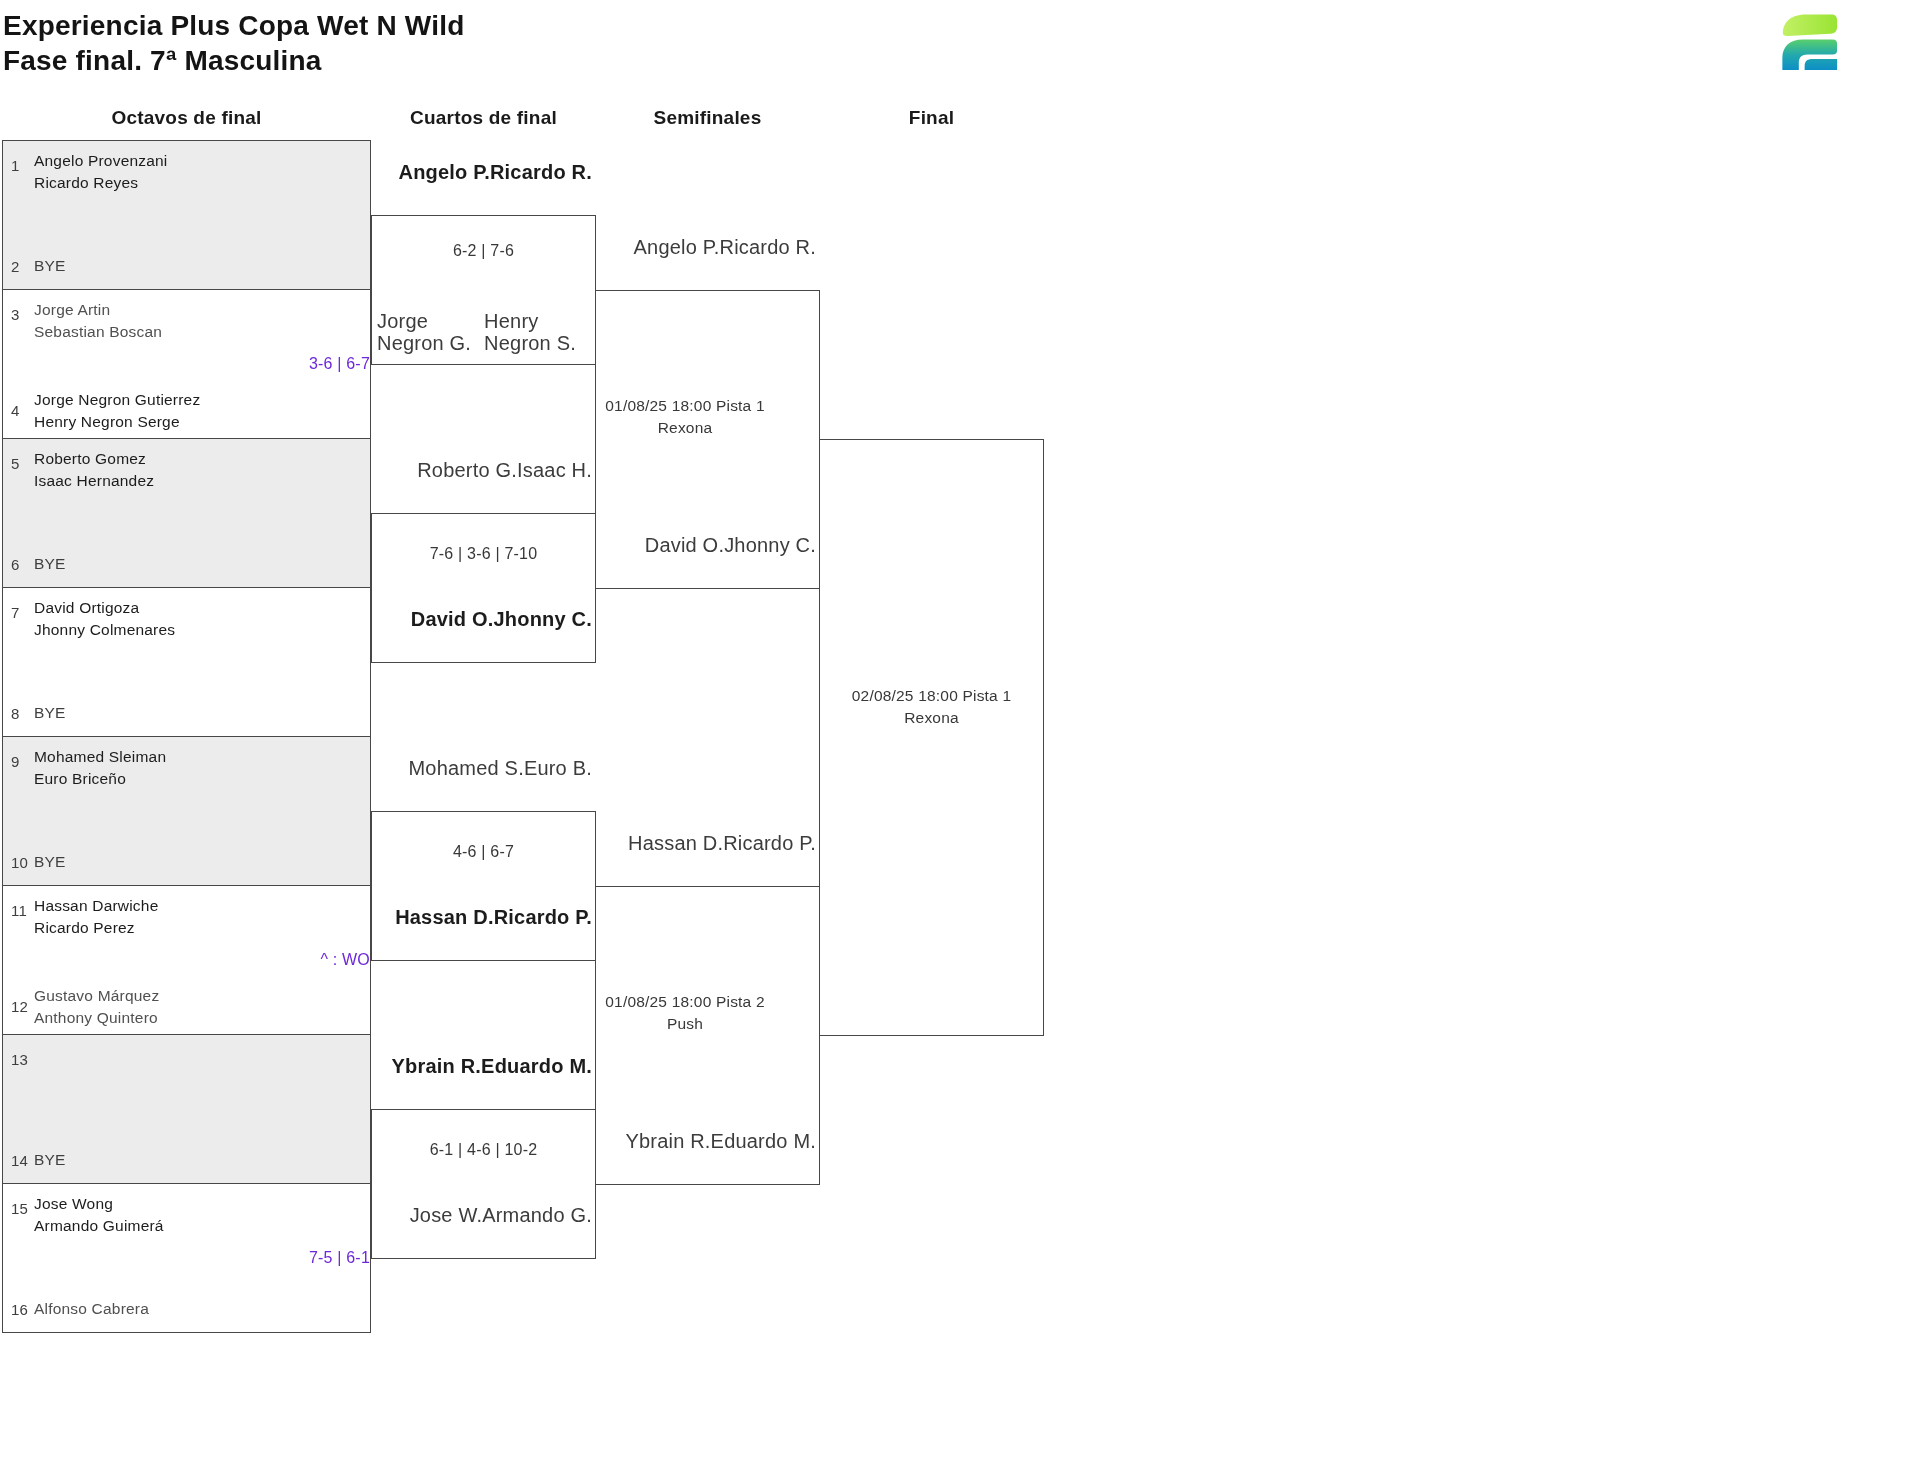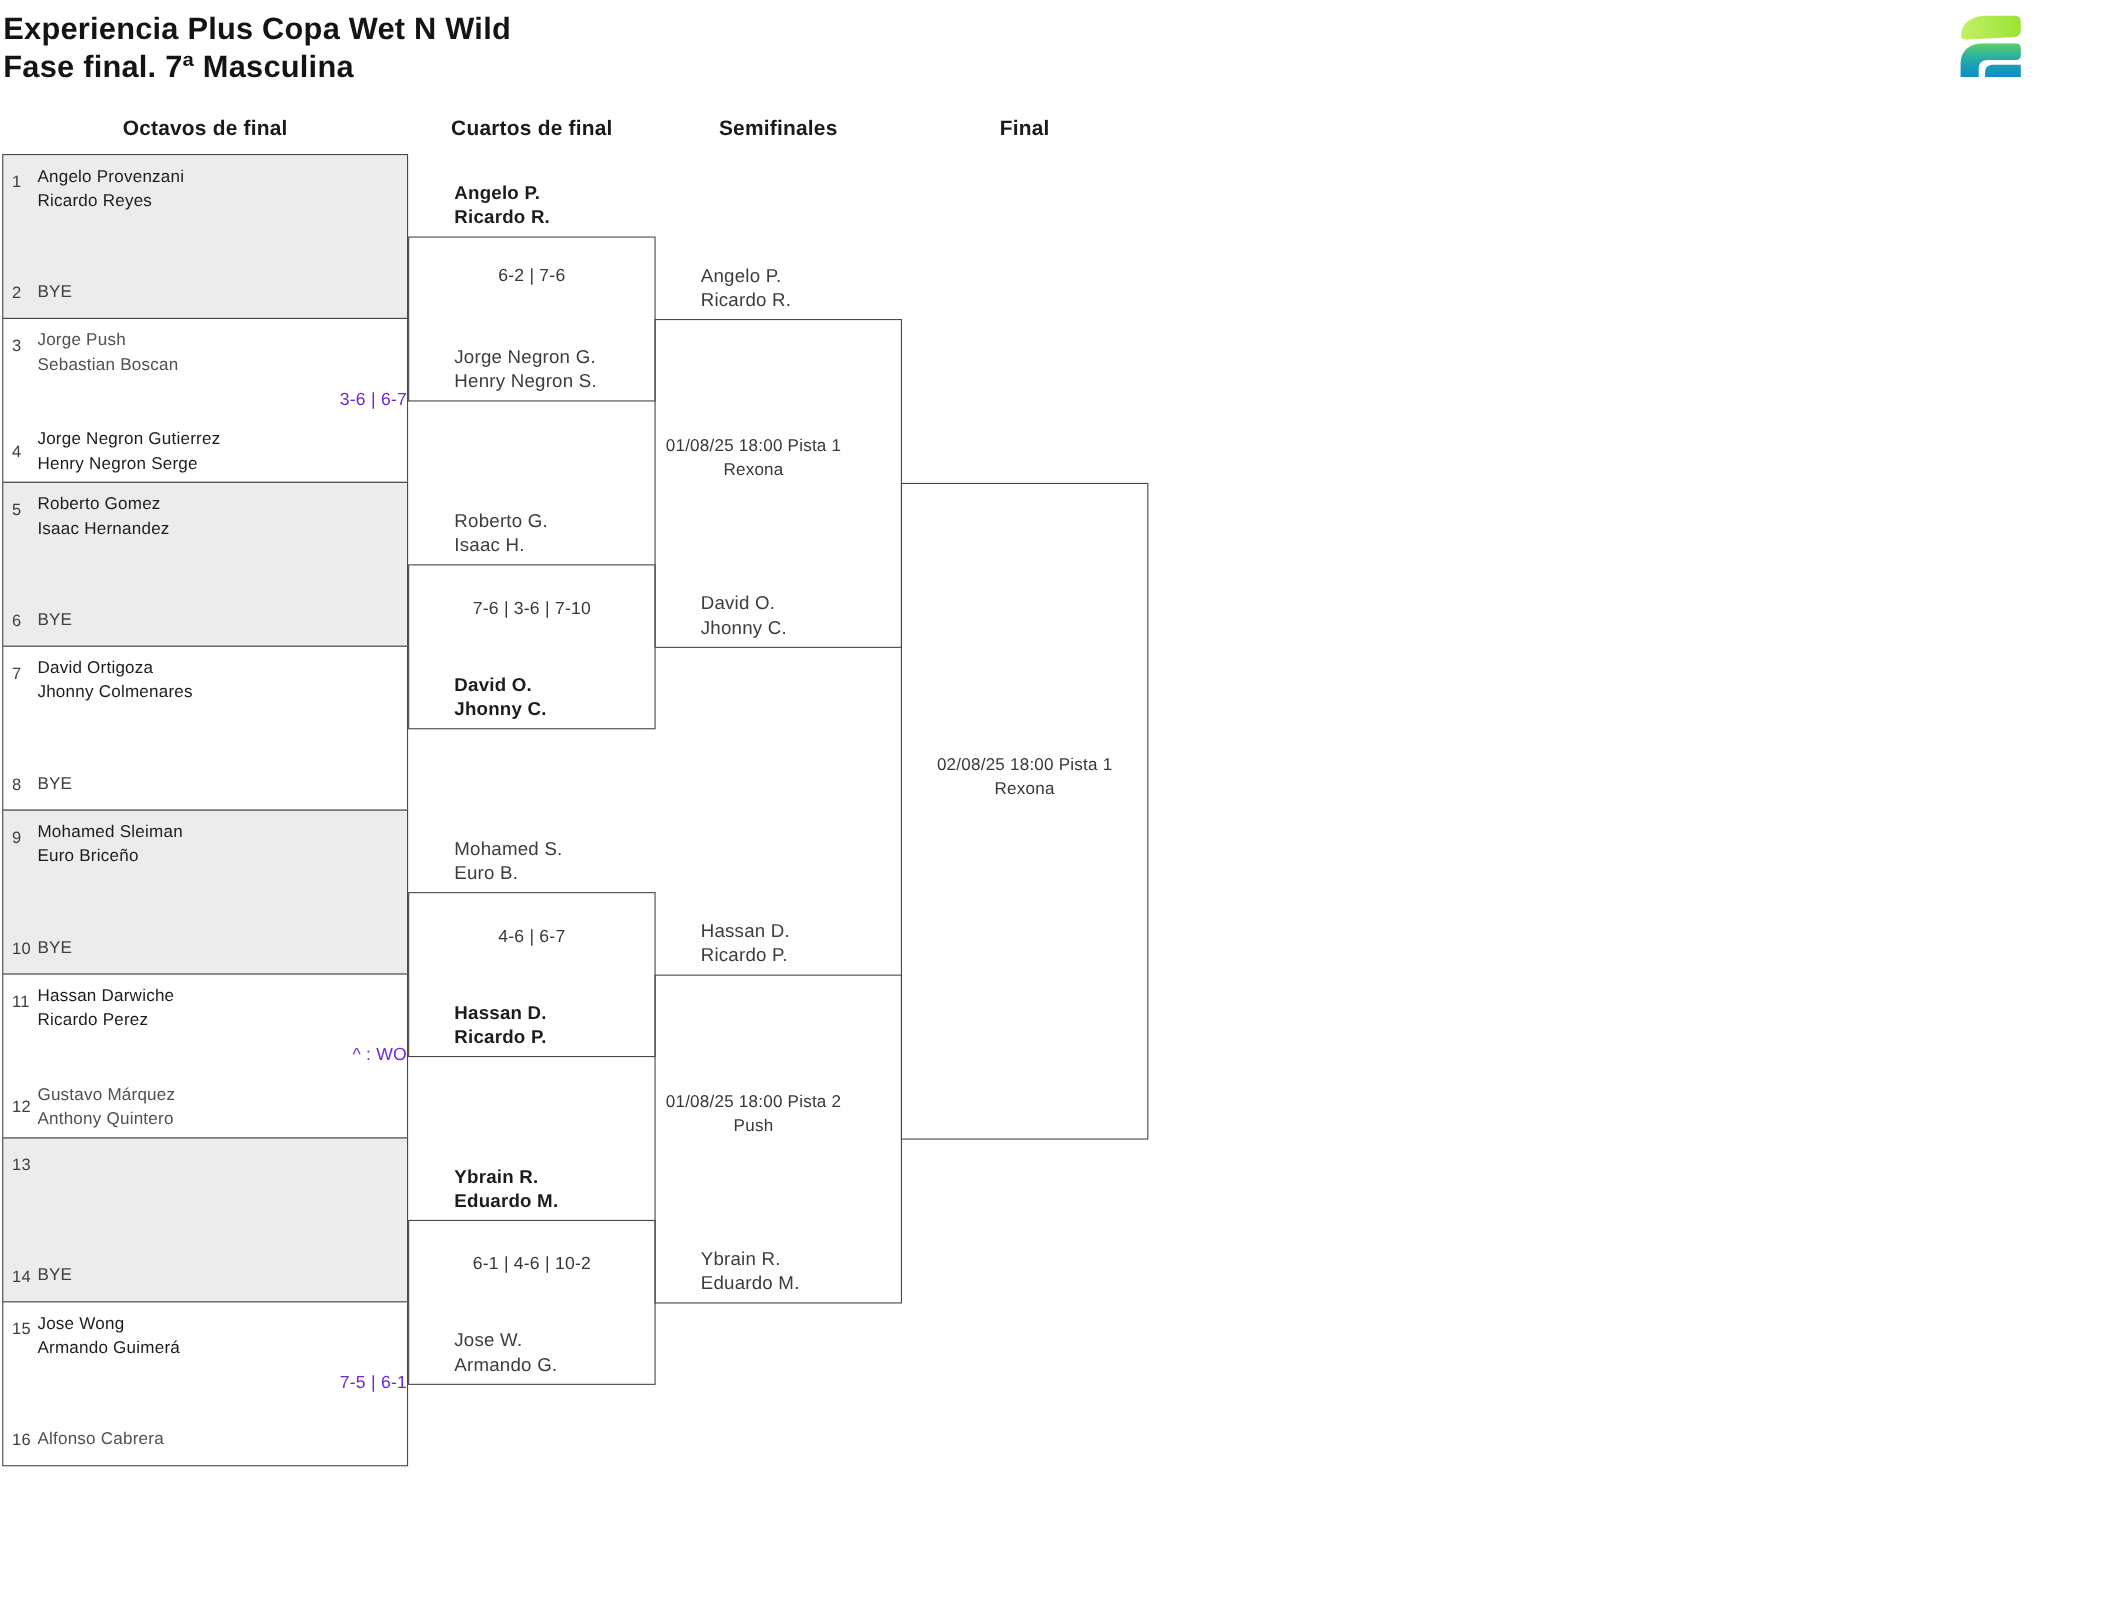--- a/index.html
+++ b/index.html
@@ -32,21 +32,21 @@
   .bye{font-weight:400;color:#3f3f3f;}
   .oscore{position:absolute;left:0;right:0;top:50%;transform:translateY(-50%);text-align:right;font-size:16px;color:#6d28d9;}
 
   
   .rect{position:absolute;border:1px solid #474747;box-sizing:border-box;background:transparent;}
   .rect.c{left:371px;width:225px;height:150px;}
   .rect.s{left:595px;width:225px;height:299px;}
   .rect.f{left:819px;width:225px;height:597px;}
 
   
-  .entry{position:absolute;width:215px;font-size:17px;line-height:22px;color:#3c3c3c;display:flex;flex-direction:column;justify-content:flex-end;height:48px;margin-left:36px;}
+  .entry{position:absolute;width:215px;font-size:20px;line-height:22px;color:#3c3c3c;display:flex;justify-content:flex-end;height:48px;}
   .entry span{display:block;}
   .entry.cq{left:377px;}
   .entry.sf{left:601px;}
   .entry.win{font-weight:700;color:#1c1c1c;}
 
   .rscore{position:absolute;left:371px;width:225px;text-align:center;font-size:16px;color:#383838;}
   .minfo{position:absolute;text-align:center;font-size:15.5px;line-height:22px;color:#383838;}
   .minfo.sf{left:595px;width:180px;}
   .minfo.fi{left:819px;width:225px;}
 </style>
@@ -95,21 +95,21 @@
       <div class="oscore"></div>
       <span class="seed sb1">2</span>
       <div class="team tb1 bye">
         <span>BYE</span>
       </div>
     </div>
 
     <div class="obox">
       <span class="seed sa">3</span>
       <div class="team ta lose">
-        <span>Jorge Push</span>
+        <span>Jorge Artin</span>
         <span>Sebastian Boscan</span>
       </div>
       <div class="oscore">3-6 | 6-7</div>
       <span class="seed sb2">4</span>
       <div class="team tb2 win">
         <span>Jorge Negron Gutierrez</span>
         <span>Henry Negron Serge</span>
       </div>
     </div>
 

